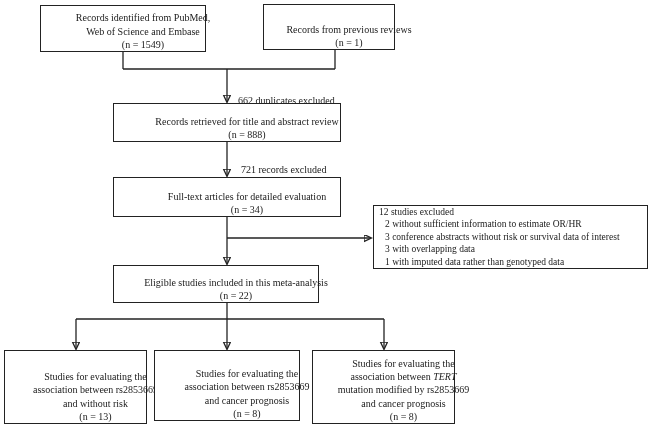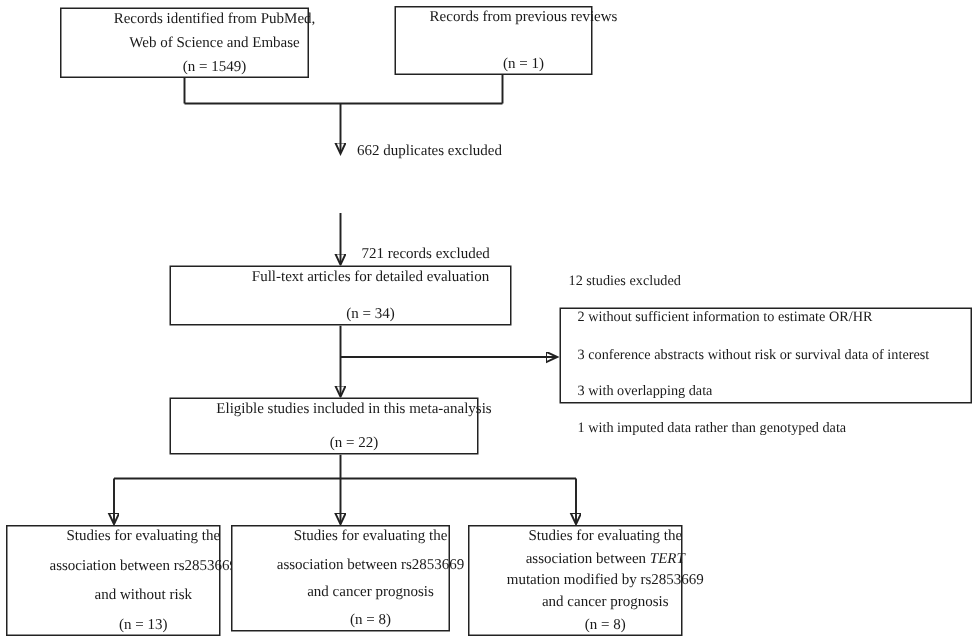--- a/index.html
+++ b/index.html
@@ -15,21 +15,21 @@
     font-family: "Liberation Serif", serif;
     color: #1a1a1a;
     overflow: hidden;
   }
   .box {
     position: absolute;
     border: 1.5px solid #222222;
     background: #ffffff;
     display: flex;
     flex-direction: column;
-    justify-content: space-between;
+    justify-content: flex-end;
     align-items: center;
     text-align: center;
     font-size: 10px;
     line-height: 1.32;
     box-sizing: border-box;
     padding-left: 40px;
   }
   .box .line {
     white-space: nowrap;
   }
@@ -43,21 +43,20 @@
   .b-prognosis  { left: 154px; top: 350px; width: 146px; height: 71px; }
   .b-tert       { left: 312px; top: 350px; width: 143px; height: 74px; }
   .b-excluded {
     left: 373px; top: 205px; width: 275px; height: 64px;
     justify-content: center;
     align-items: flex-start;
     text-align: left;
     font-size: 9.5px;
     line-height: 1.3;
     padding: 2px 3px 2px 5px;
-    gap: 12px;
   }
   .b-excluded .line.indented { padding-left: 6px; }
   .edge-label {
     position: absolute;
     font-size: 10px;
     white-space: nowrap;
     margin-top: 16px;
   }
   .lbl-duplicates { left: 238px; top: 79px; }
   .lbl-records    { left: 241px; top: 148px; }
@@ -112,20 +111,24 @@
     <div class="line">(n = 1549)</div>
   </div>
 
   <div class="box b-previous">
     <div class="line">Records from previous reviews</div>
     <div class="line">(n = 1)</div>
   </div>
 
   <div class="edge-label lbl-duplicates">662 duplicates excluded</div>
 
+  <div class="box b-retrieved">
+    <div class="line">Records retrieved for title and abstract review</div>
+    <div class="line">(n = 888)</div>
+  </div>
 
   <div class="edge-label lbl-records">721 records excluded</div>
 
   <div class="box b-fulltext">
     <div class="line">Full-text articles for detailed evaluation</div>
     <div class="line">(n = 34)</div>
   </div>
 
   <div class="box b-excluded">
     <div class="line">12 studies excluded</div>

